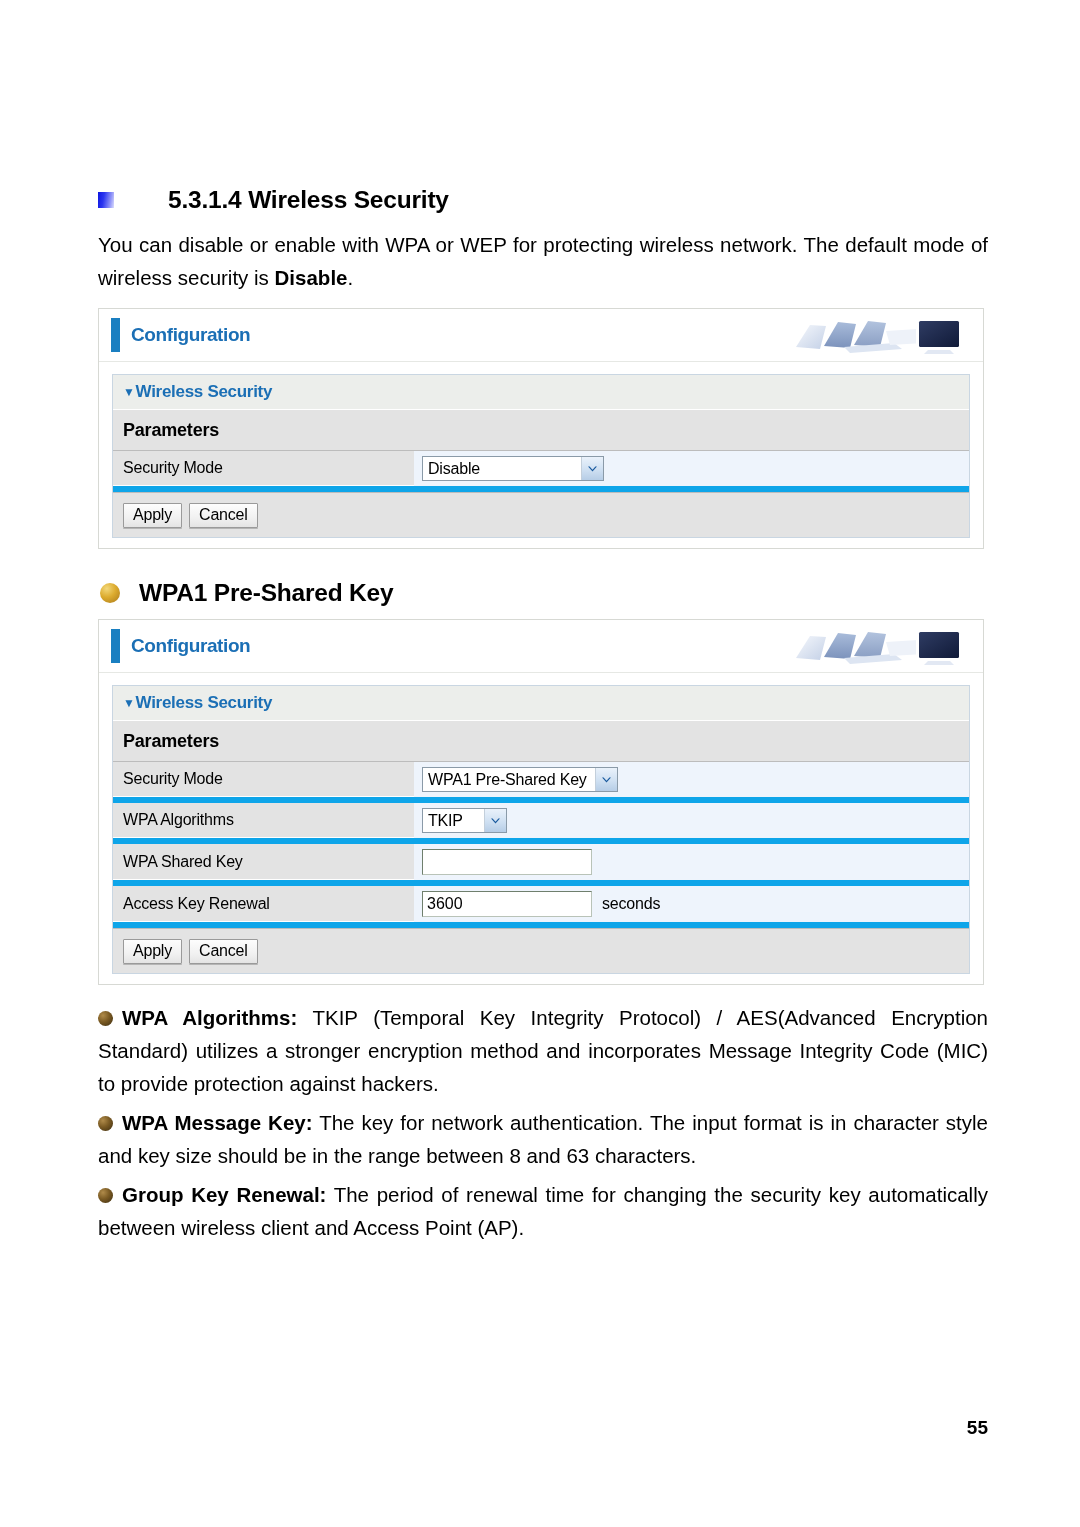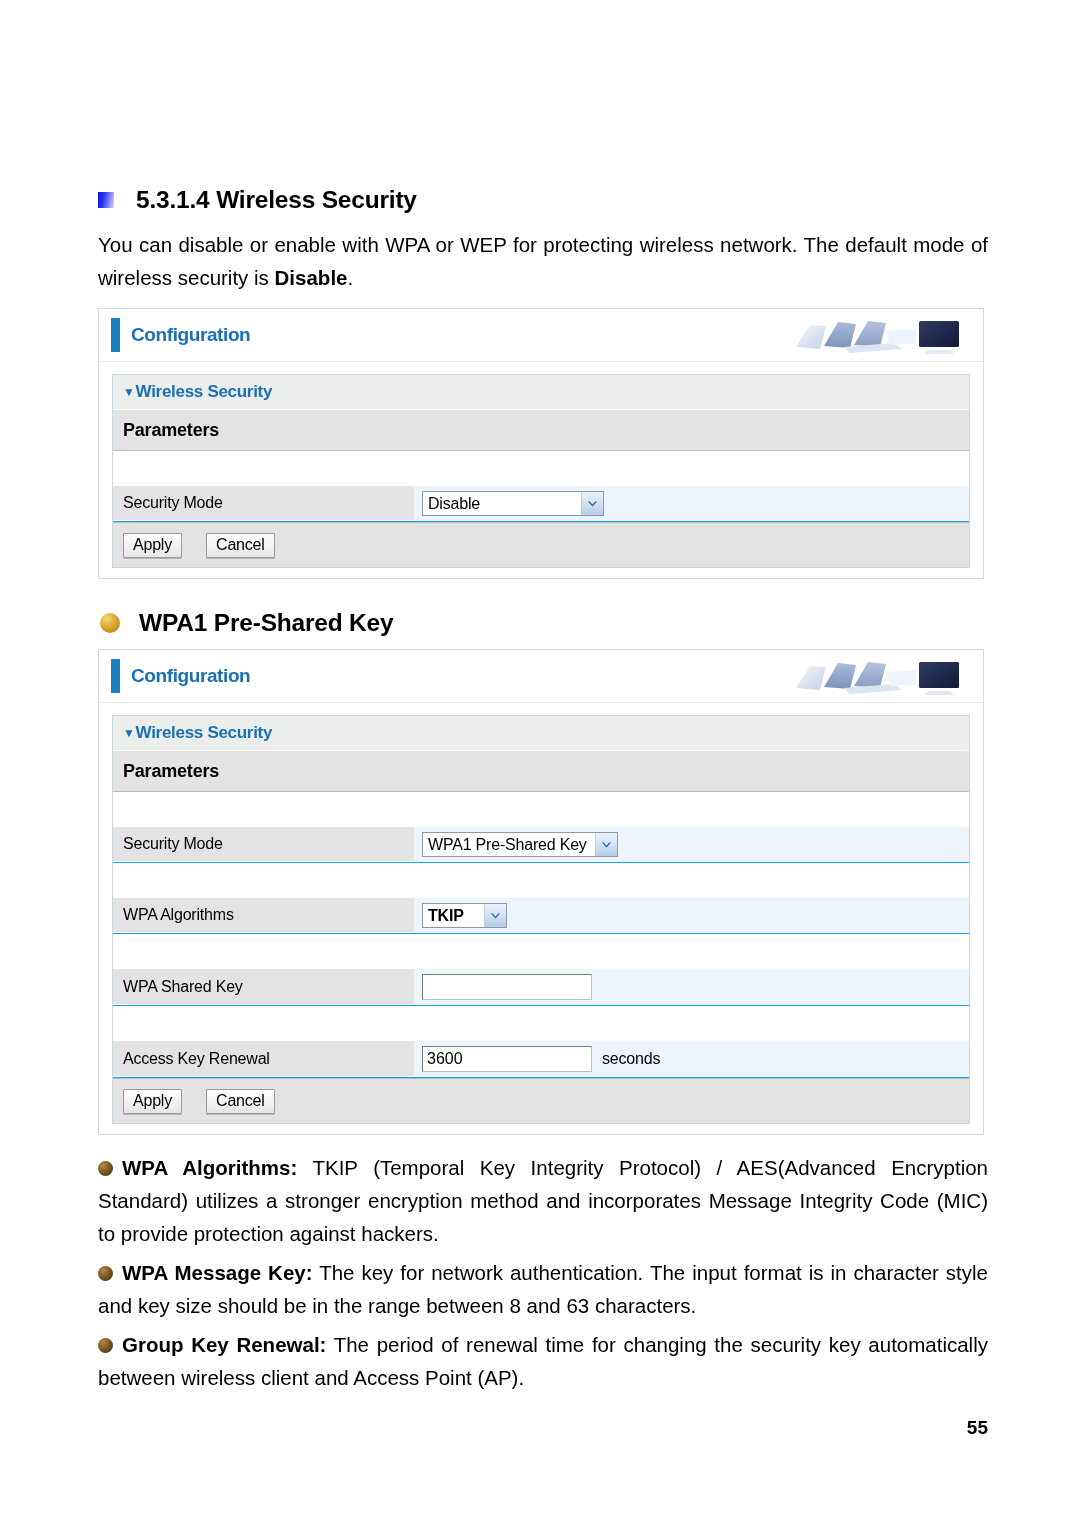--- a/index.html
+++ b/index.html
@@ -29,20 +29,21 @@
     left: 98px;
     top: 186px;
     width: 890px;
   }
 
   
   .sec-heading {
     display: flex;
     align-items: center;
     margin: 0 0 14px 0;
+    gap: 32px;
   }
   .sq-bullet {
     width: 16px;
     height: 16px;
     background: linear-gradient(100deg, #0d16e0 0%, #2b36f0 35%, #8f93f8 75%, #dcdefd 100%);
     margin-right: 22px;
     flex: 0 0 auto;
   }
   .sec-heading-text {
     font-size: 24.5px;
@@ -167,22 +168,21 @@
   .row.params {
     background: #e3e3e3;
     padding: 5px 0 5px 10px;
     font-size: 18px;
     font-weight: bold;
     letter-spacing: -0.2px;
     border-bottom: 1px solid #bcbcbc;
   }
   .row.field {
     background: #eef4fc;
-    border-bottom: 1px solid #0ea5e9;
-    margin-top: 35px;
+    border-bottom: 6px solid #0ea5e9;
   }
   .cell-label {
     width: 301px;
     flex: 0 0 auto;
     background: #e3e3e3;
     font-size: 16px;
     padding: 8px 0 8px 10px;
     box-sizing: border-box;
     border-bottom: 1px solid #ffffff;
     align-self: stretch;
@@ -229,21 +229,21 @@
     background: linear-gradient(180deg, #eaf2fb 0%, #cfe0f2 55%, #b6cde6 100%);
     border-left: 1px solid #c3cfdb;
     display: flex;
     align-items: center;
     justify-content: center;
     flex: 0 0 auto;
   }
   .select .sel-arrow svg { display: block; }
 
   .select.wide .sel-text { min-width: 145px; }
-  .select.narrow .sel-text { min-width: 48px; font-weight: bold; }
+  .select.narrow .sel-text { min-width: 48px; }
 
   .textinput {
     background: #ffffff;
     border: 1px solid #6f7f6d;
     border-right-color: #b9c3b8;
     border-bottom-color: #b9c3b8;
     height: 26px;
     width: 170px;
     box-sizing: border-box;
     font-family: "Liberation Sans", sans-serif;
@@ -255,21 +255,21 @@
 
   .btn {
     display: inline-block;
     border: 1px solid #9a9a9a;
     border-radius: 1px;
     background: linear-gradient(180deg, #fdfdfd 0%, #f1f1f1 60%, #e4e4e4 100%);
     box-shadow: 0 1px 0 #b5b5b5;
     font-family: "Liberation Sans", sans-serif;
     font-size: 16px;
     padding: 2px 9px 3px 9px;
-    margin-right: 24px;
+    margin-right: 7px;
     color: #000;
     letter-spacing: -0.2px;
     cursor: pointer;
   }
 
   .unit-text {
     font-size: 16px;
     letter-spacing: -0.2px;
   }
 

